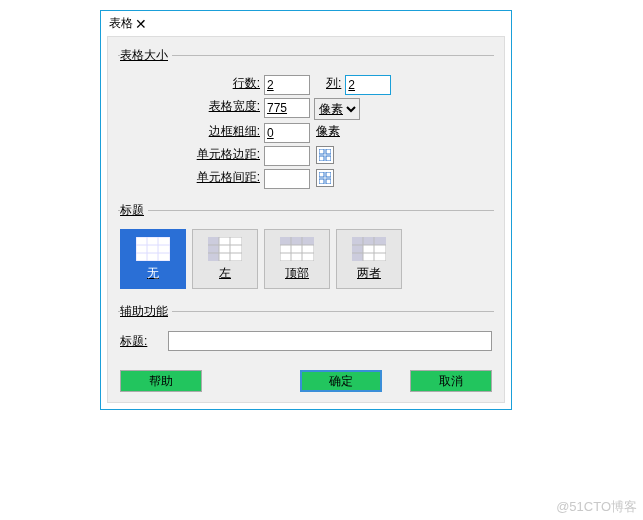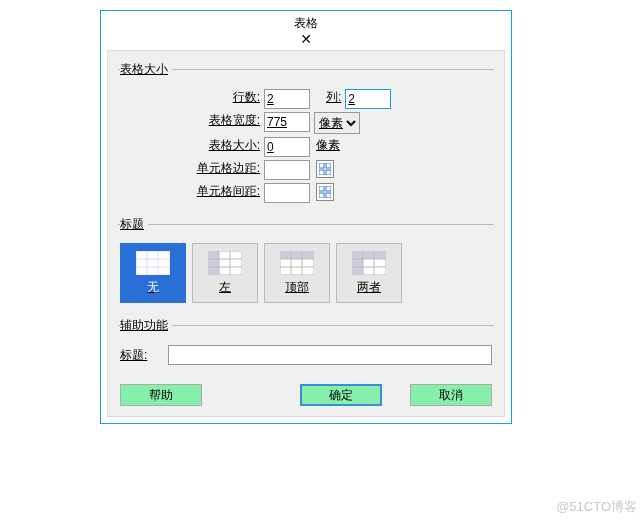--- a/index.html
+++ b/index.html
@@ -19,21 +19,20 @@
     width: 410px;
     border: 1px solid #1a9fd9;
     background: #fff;
   }
   .titlebar {
     display: flex;
     justify-content: flex-start;
     align-items: center;
     padding: 4px 8px 2px 8px;
     font-size: 12px;
-    flex-direction: column;
   }
   .close {
     font-size: 14px;
     line-height: 14px;
     padding: 0 2px;
     cursor: default;
   }
   .body {
     background: #f0f0f0;
     border: 1px solid #ddd;
@@ -150,21 +149,21 @@
     display: flex;
     gap: 28px;
     padding: 6px 2px 0 2px;
     align-items: center;
   }
   .spacer { flex: 1; }
   .dlgbtn {
     min-width: 82px;
     height: 22px;
     border: 1px solid #aaa;
-    background: #86efac;
+    background: #22c55e;
     font-size: 12px;
     cursor: default;
   }
   .dlgbtn.primary {
     border: 1px solid #3a8ed8;
     box-shadow: 0 0 0 1px #3a8ed8 inset;
   }
   .watermark {
     position: absolute;
     right: 6px;
@@ -198,21 +197,21 @@
 
       <div class="row">
         <span class="lbl">表格宽度:</span>
         <input class="num" value="775" style="">
         <select class="unit">
           <option>像素</option>
         </select>
       </div>
 
       <div class="row">
-        <span class="lbl">表格大小:</span>
+        <span class="lbl">边框粗细:</span>
         <input class="num" value="0" style="">
         <span class="unit-text">像素</span>
       </div>
 
       <div class="row">
         <span class="lbl">单元格边距:</span>
         <input class="num" value="" style="">
         <span class="pick">
           <svg width="12" height="12">
               <rect x="0" y="0" width="5" height="5" fill="none" stroke="#37c"></rect>

